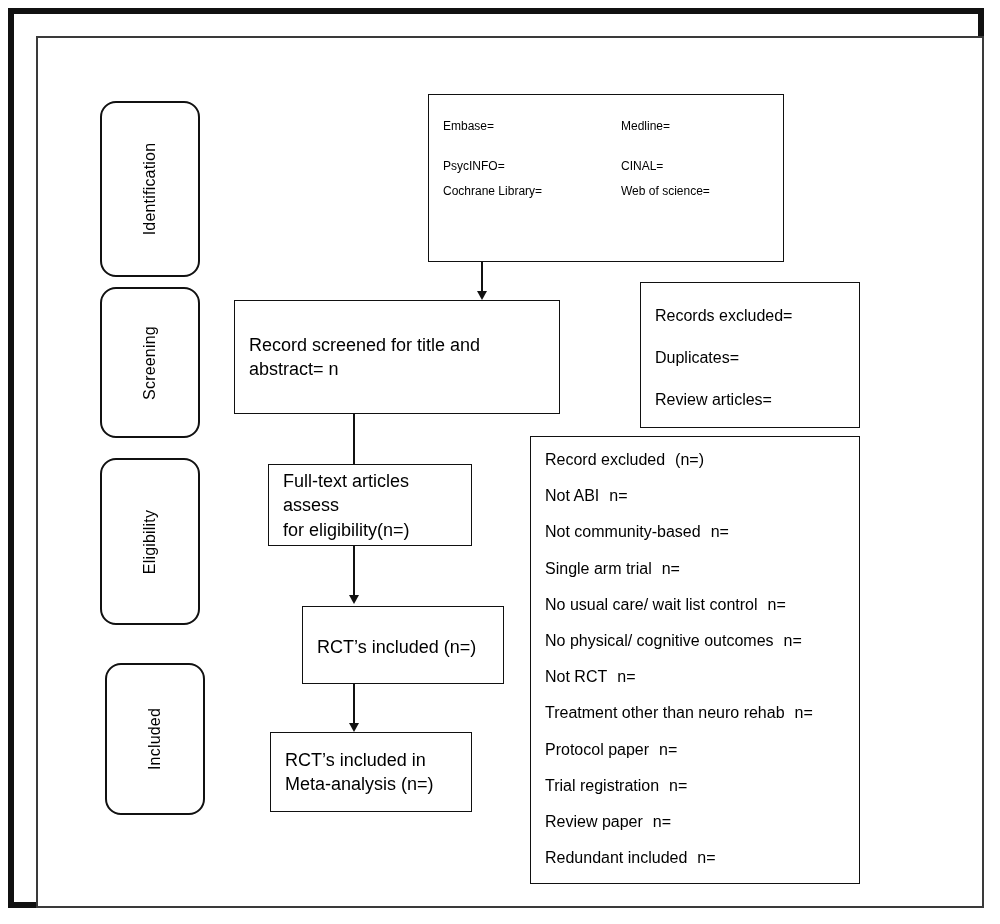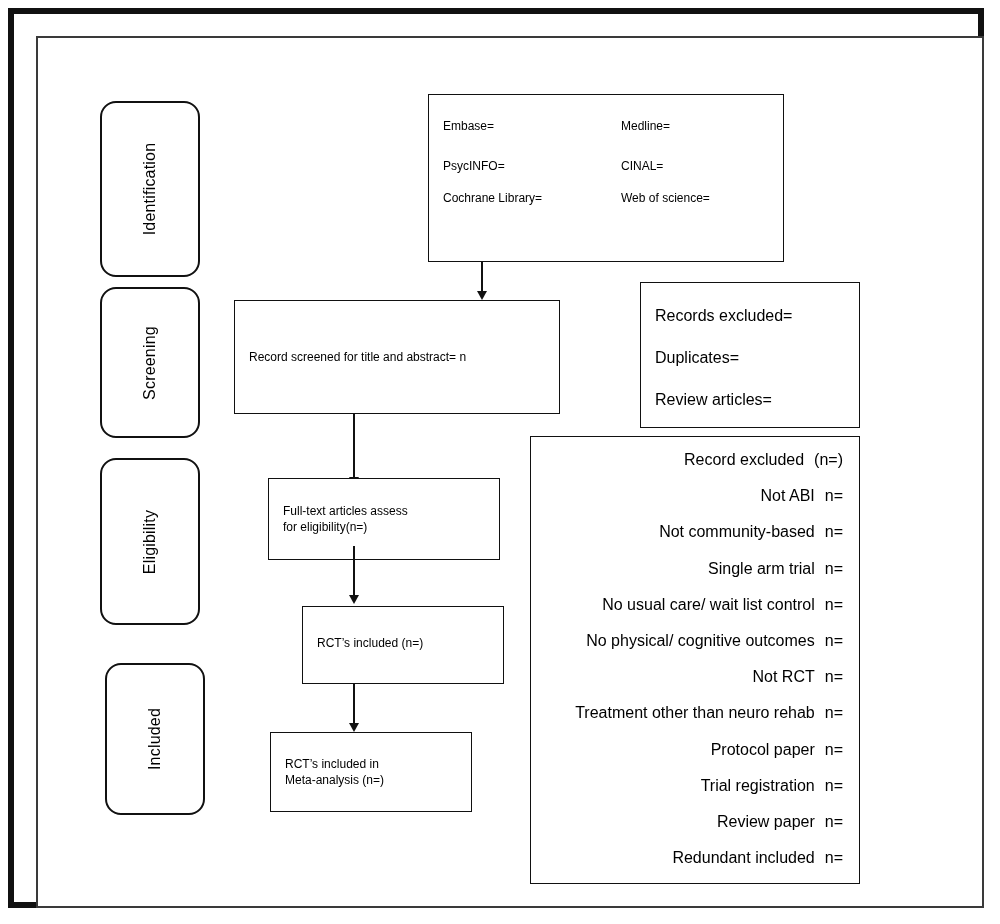--- a/index.html
+++ b/index.html
@@ -56,21 +56,21 @@
     color: #000000;
     letter-spacing: 0.2px;
   }
 
   
   .box {
     position: absolute;
     border: 1.5px solid #111111;
     box-sizing: border-box;
     background: #ffffff;
-    font-size: 12px;
+    font-size: 18px;
     color: #000000;
   }
   .box .box-text {
     position: absolute;
     left: 14px;
     right: 10px;
     top: 50%;
     transform: translateY(-50%);
     line-height: 1.35;
     white-space: pre-line;
@@ -106,21 +106,21 @@
   .exclist {
     position: absolute;
     border: 1.5px solid #111111;
     box-sizing: border-box;
     background: #ffffff;
     padding: 14px 16px 10px 14px;
   }
   .exclist .exc-row {
     display: flex;
     align-items: baseline;
-    justify-content: flex-end;
+    justify-content: flex-start;
     font-size: 16px;
     color: #000000;
     height: 36.2px;
   }
   .exclist .exc-label {
     white-space: nowrap;
   }
   .exclist .exc-count {
     white-space: nowrap;
     padding-left: 10px;
@@ -187,21 +187,21 @@
 
       <div class="sources" style="left:390px; top:56px; width:356px; height:168px;">
         <div class="src-row" style="top:24px;">
           <div class="src-col-a">Embase=</div>
           <div class="src-col-b">Medline=</div>
         </div>
         <div class="src-row" style="top:64px;align-items:center;">
           <div class="src-col-a">PsycINFO=</div>
           <div class="src-col-b">CINAL=</div>
         </div>
-        <div class="src-row" style="top:96px;">
+        <div class="src-row" style="top:89px;">
           <div class="src-col-a">Cochrane Library=</div>
           <div class="src-col-b">Web of science=</div>
         </div>
       </div>
 
       <div class="arrow" style="left:443px; top:224px; width:2px; height:38px;">
         <div class="shaft" style="height:29px;"></div>
         <div class="head" style="top:29px;"></div>
       </div>
 
@@ -213,21 +213,21 @@
         <div class="rec-row">Records excluded=</div>
         <div class="rec-row">Duplicates=</div>
         <div class="rec-row">Review articles=</div>
       </div>
 
       <div class="arrow" style="left:315px; top:376px; width:2px; height:72px;">
         <div class="shaft" style="height:63px;"></div>
         <div class="head" style="top:63px;"></div>
       </div>
 
-      <div class="box" style="left:230px; top:426px; width:232px; height:82px;margin-top:14px;">
+      <div class="box" style="left:230px; top:426px; width:204px; height:82px;">
         <div class="box-text">Full-text articles assess
 for eligibility(n=)</div>
       </div>
 
       <div class="arrow" style="left:315px; top:508px; width:2px; height:58px;">
         <div class="shaft" style="height:49px;"></div>
         <div class="head" style="top:49px;"></div>
       </div>
 
       <div class="box" style="left:232px; top:568px; width:202px; height:78px;margin-left:32px;">

